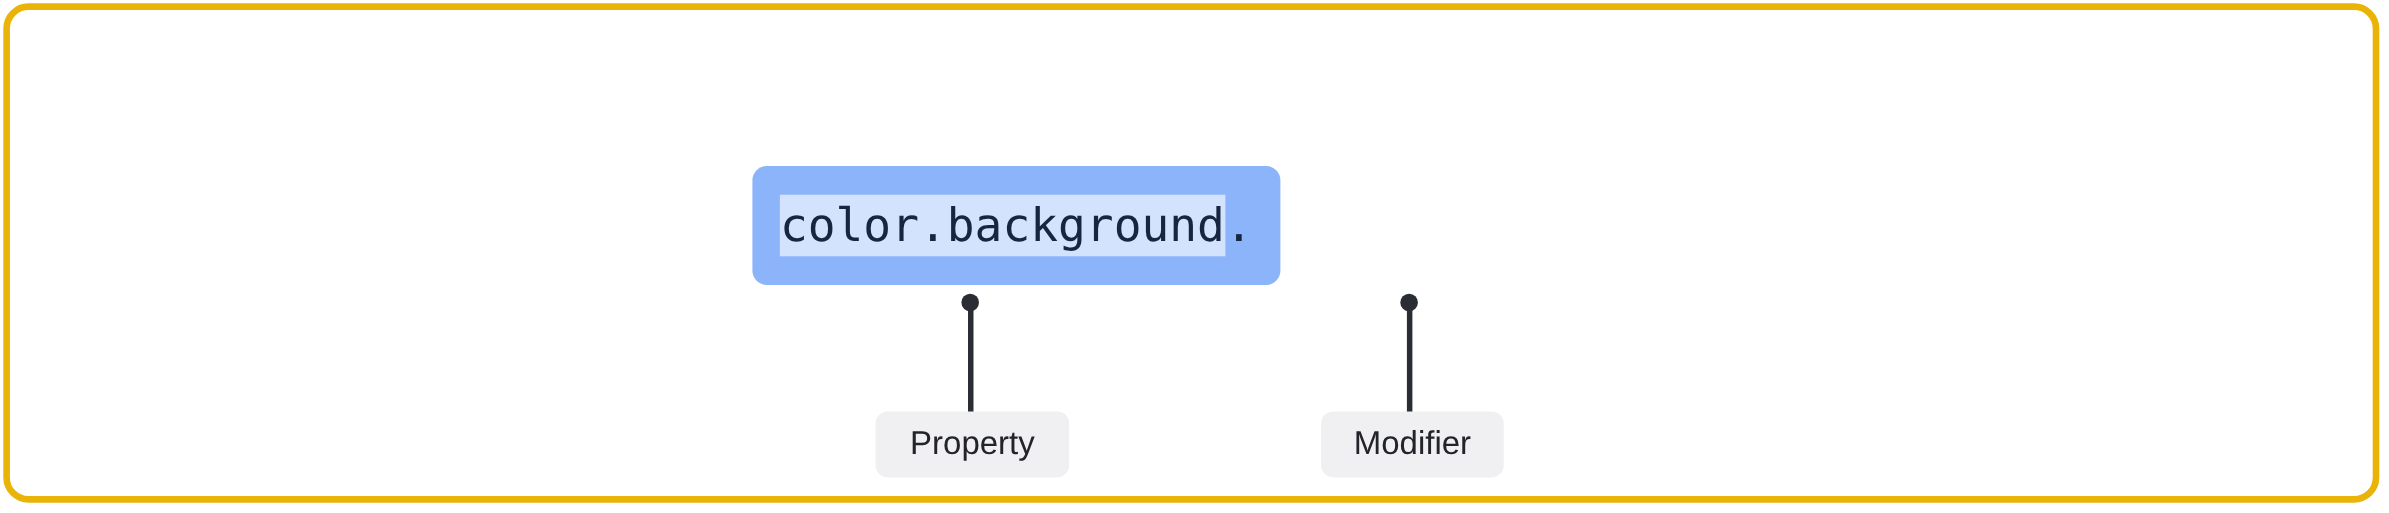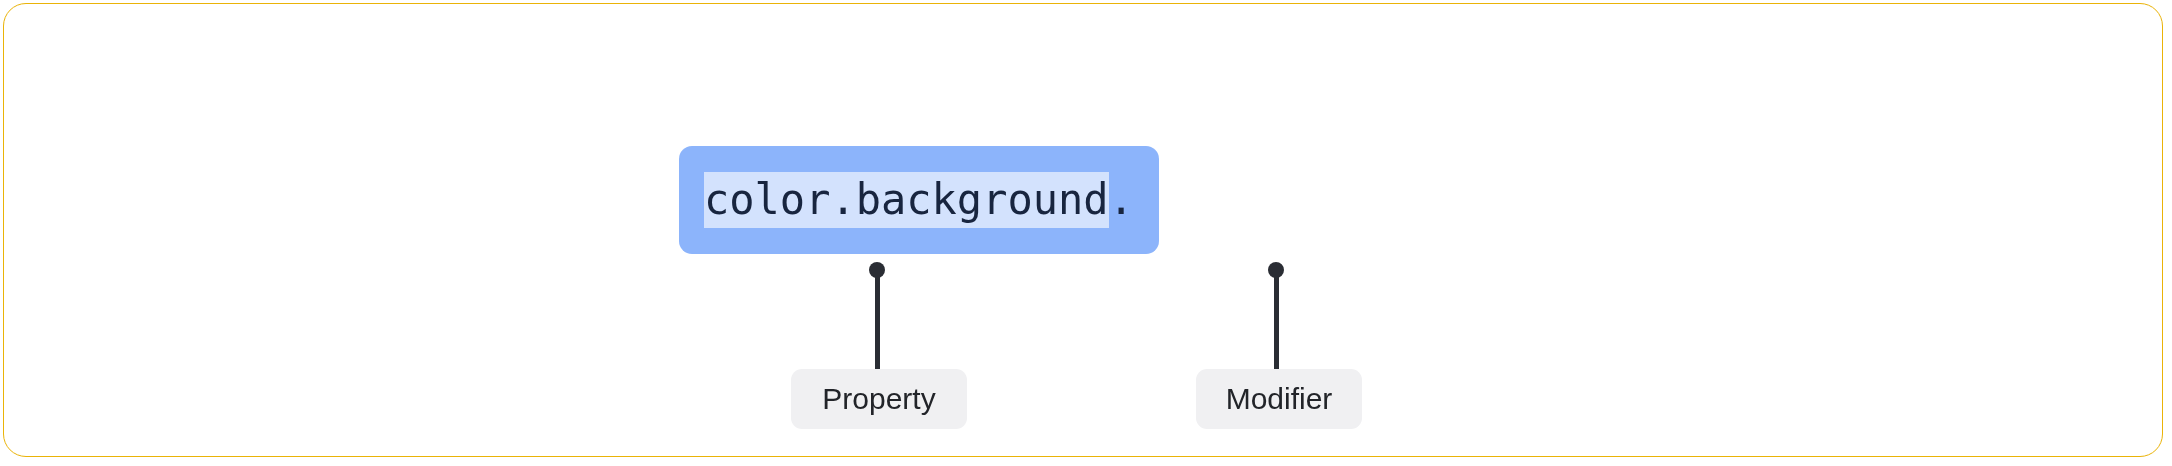--- a/index.html
+++ b/index.html
@@ -15,21 +15,21 @@
   }
 
   
   #card {
     position: absolute;
     left: 3px;
     top: 3px;
     width: 2160px;
     height: 454px;
     background: #ffffff;
-    border: 1px solid #eab308;
+    border: 6px solid #eab308;
     border-radius: 23px;
     box-sizing: border-box;
     overflow: hidden;
   }
 
   
   #stage {
     position: absolute;
     left: 0;
     top: 0;

